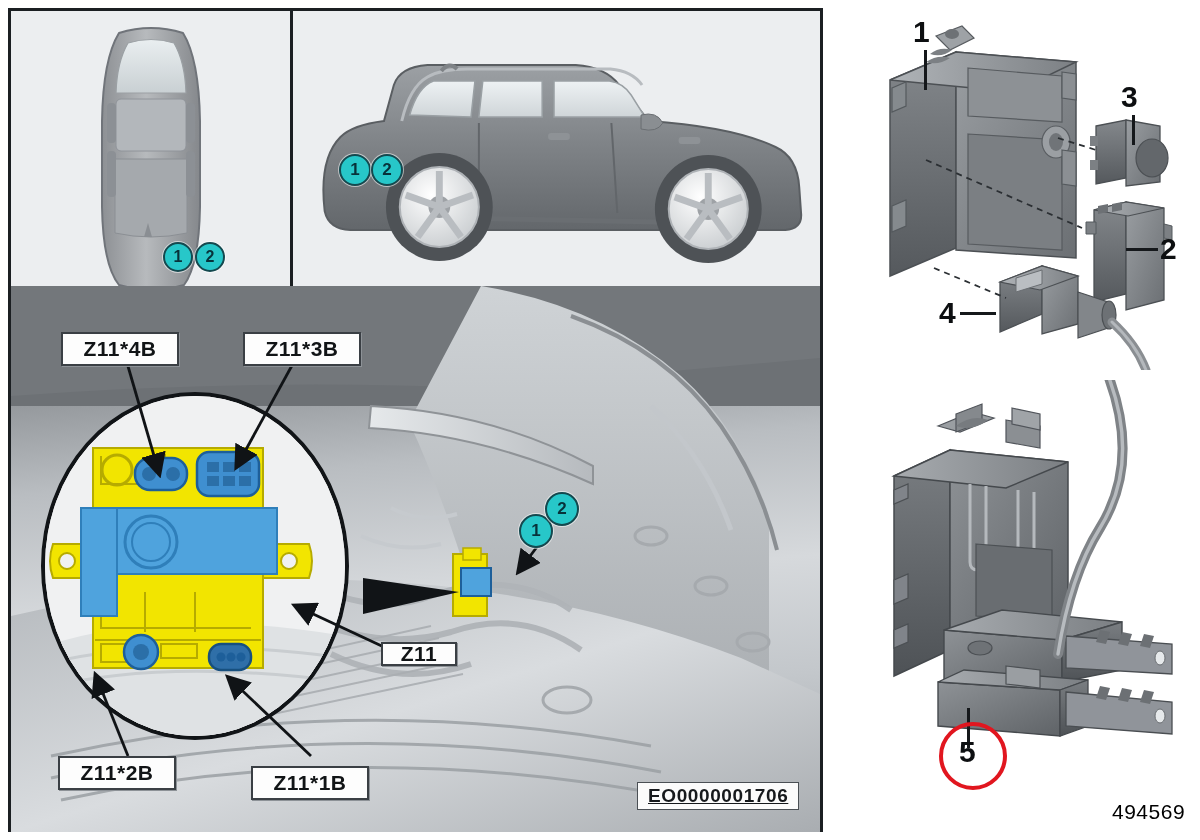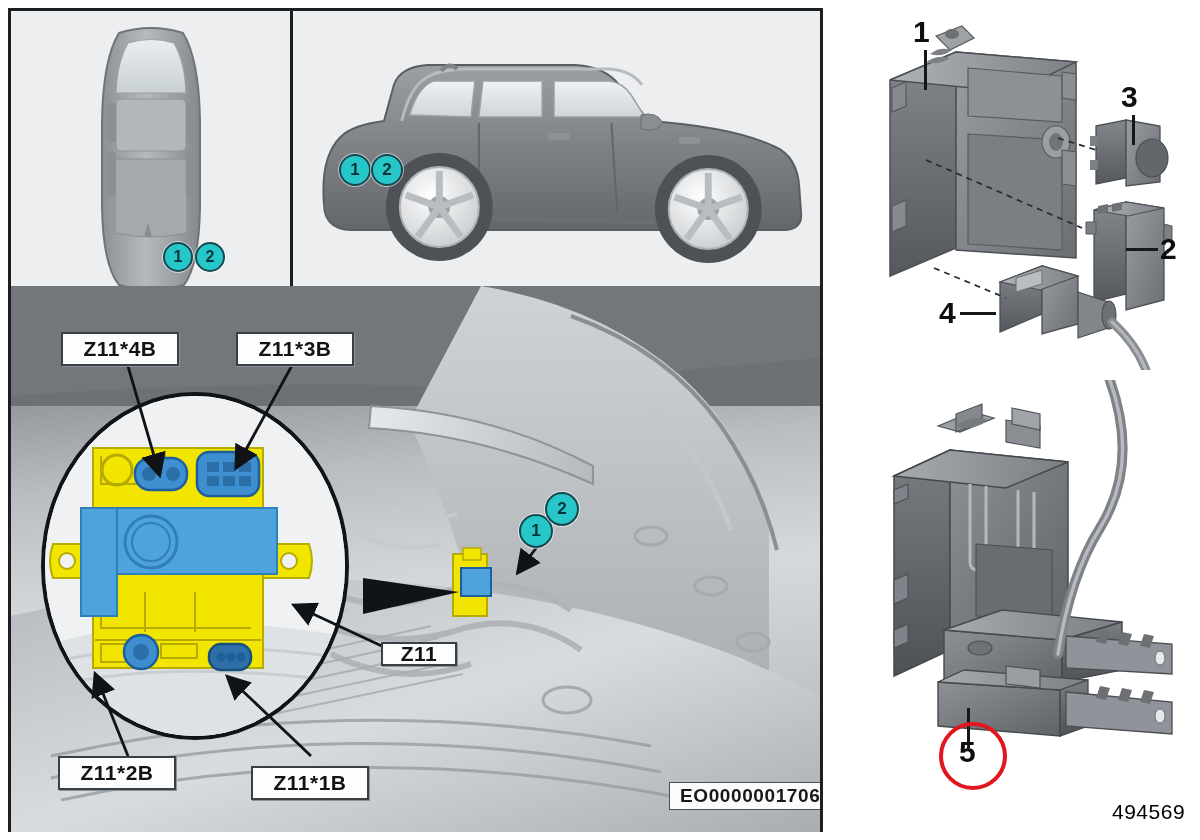--- a/index.html
+++ b/index.html
@@ -320,41 +320,41 @@
           <path d="M117 470 L85 390"></path>
           <path d="M300 470 L218 392"></path>
           <path d="M375 362 L285 320"></path>
           <path d="M540 242 L508 285"></path>
         </g>
       </svg>
 
       <div class="tag" style="left:50px;top:46px;width:118px;height:34px;font-size:21px;">
         <span>Z11*4B</span>
       </div>
-      <div class="tag" style="left:225px;top:46px;width:118px;height:34px;font-size:21px;">
+      <div class="tag" style="left:232px;top:46px;width:118px;height:34px;font-size:21px;">
         <span>Z11*3B</span>
       </div>
       <div class="tag" style="left:370px;top:356px;width:76px;height:24px;font-size:21px;">
         <span>Z11</span>
       </div>
       <div class="tag" style="left:47px;top:470px;width:118px;height:34px;font-size:21px;justify-content:center;">
         <span>Z11*2B</span>
       </div>
       <div class="tag" style="left:240px;top:480px;width:118px;height:34px;font-size:21px;">
         <span>Z11*1B</span>
       </div>
 
       <div class="badge" style="left:508px;top:228px;width:30px;height:30px;font-size:17px;">
         <span>1</span>
       </div>
       <div class="badge" style="left:534px;top:206px;width:30px;height:30px;font-size:17px;">
         <span>2</span>
       </div>
 
-      <div class="code-tag" style="left:658px;top:496px;">
+      <div class="code-tag" style="left:626px;top:496px;text-decoration:underline;">
         <span>EO0000001706</span>
       </div>
     </div>
   </div>
 
   <div class="right-block">
 
     <svg class="part" style="left:20px;top:10px;width:340px;height:360px;" viewBox="0 0 340 360">
       <defs>
         <linearGradient id="mFace" x1="0" y1="0" x2="1" y2="1">

